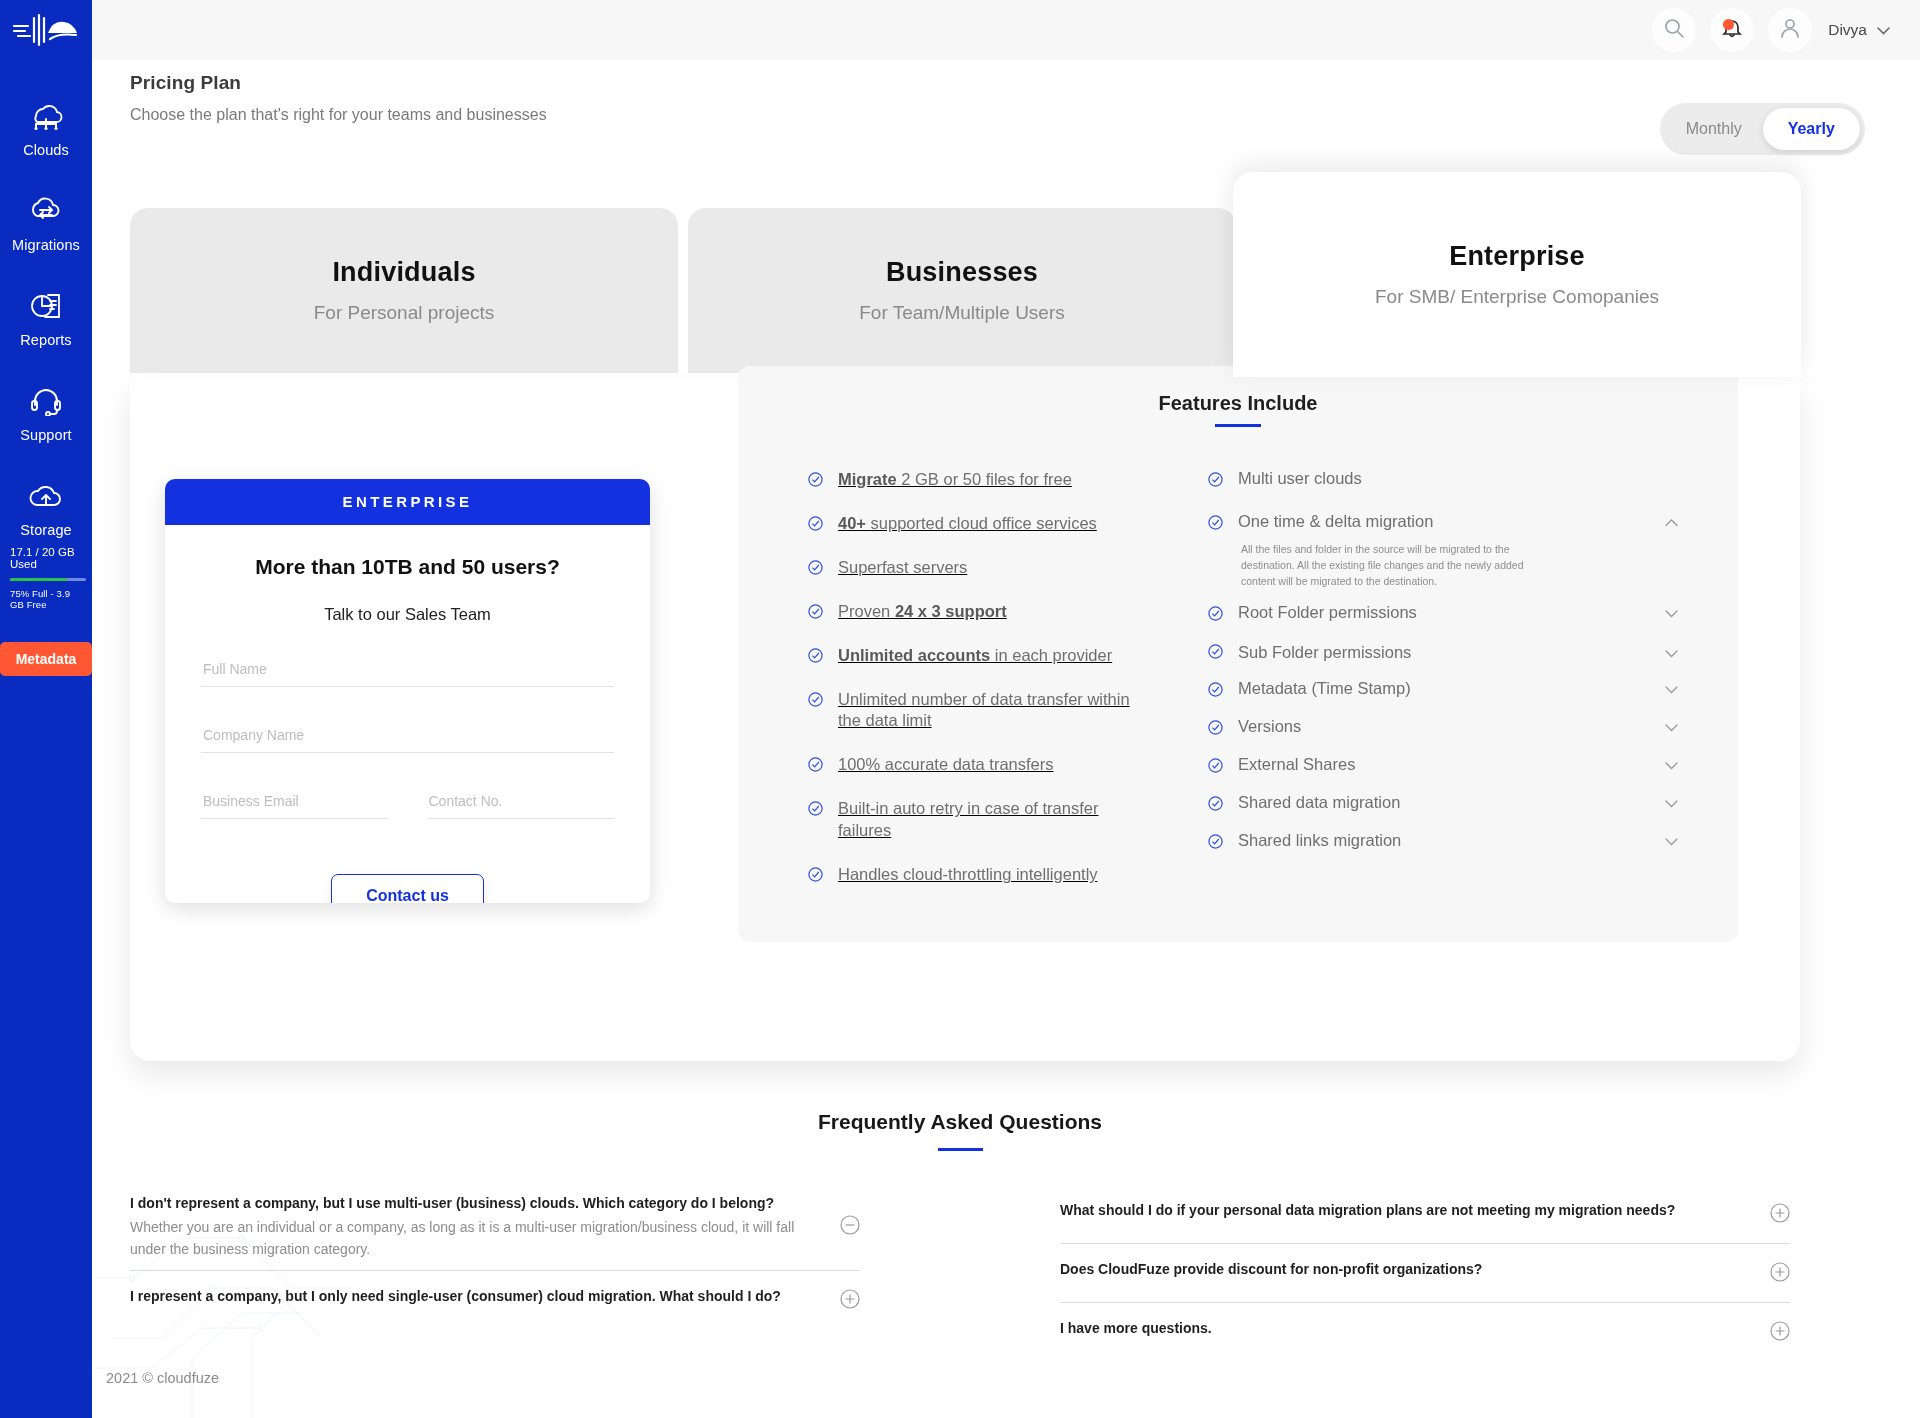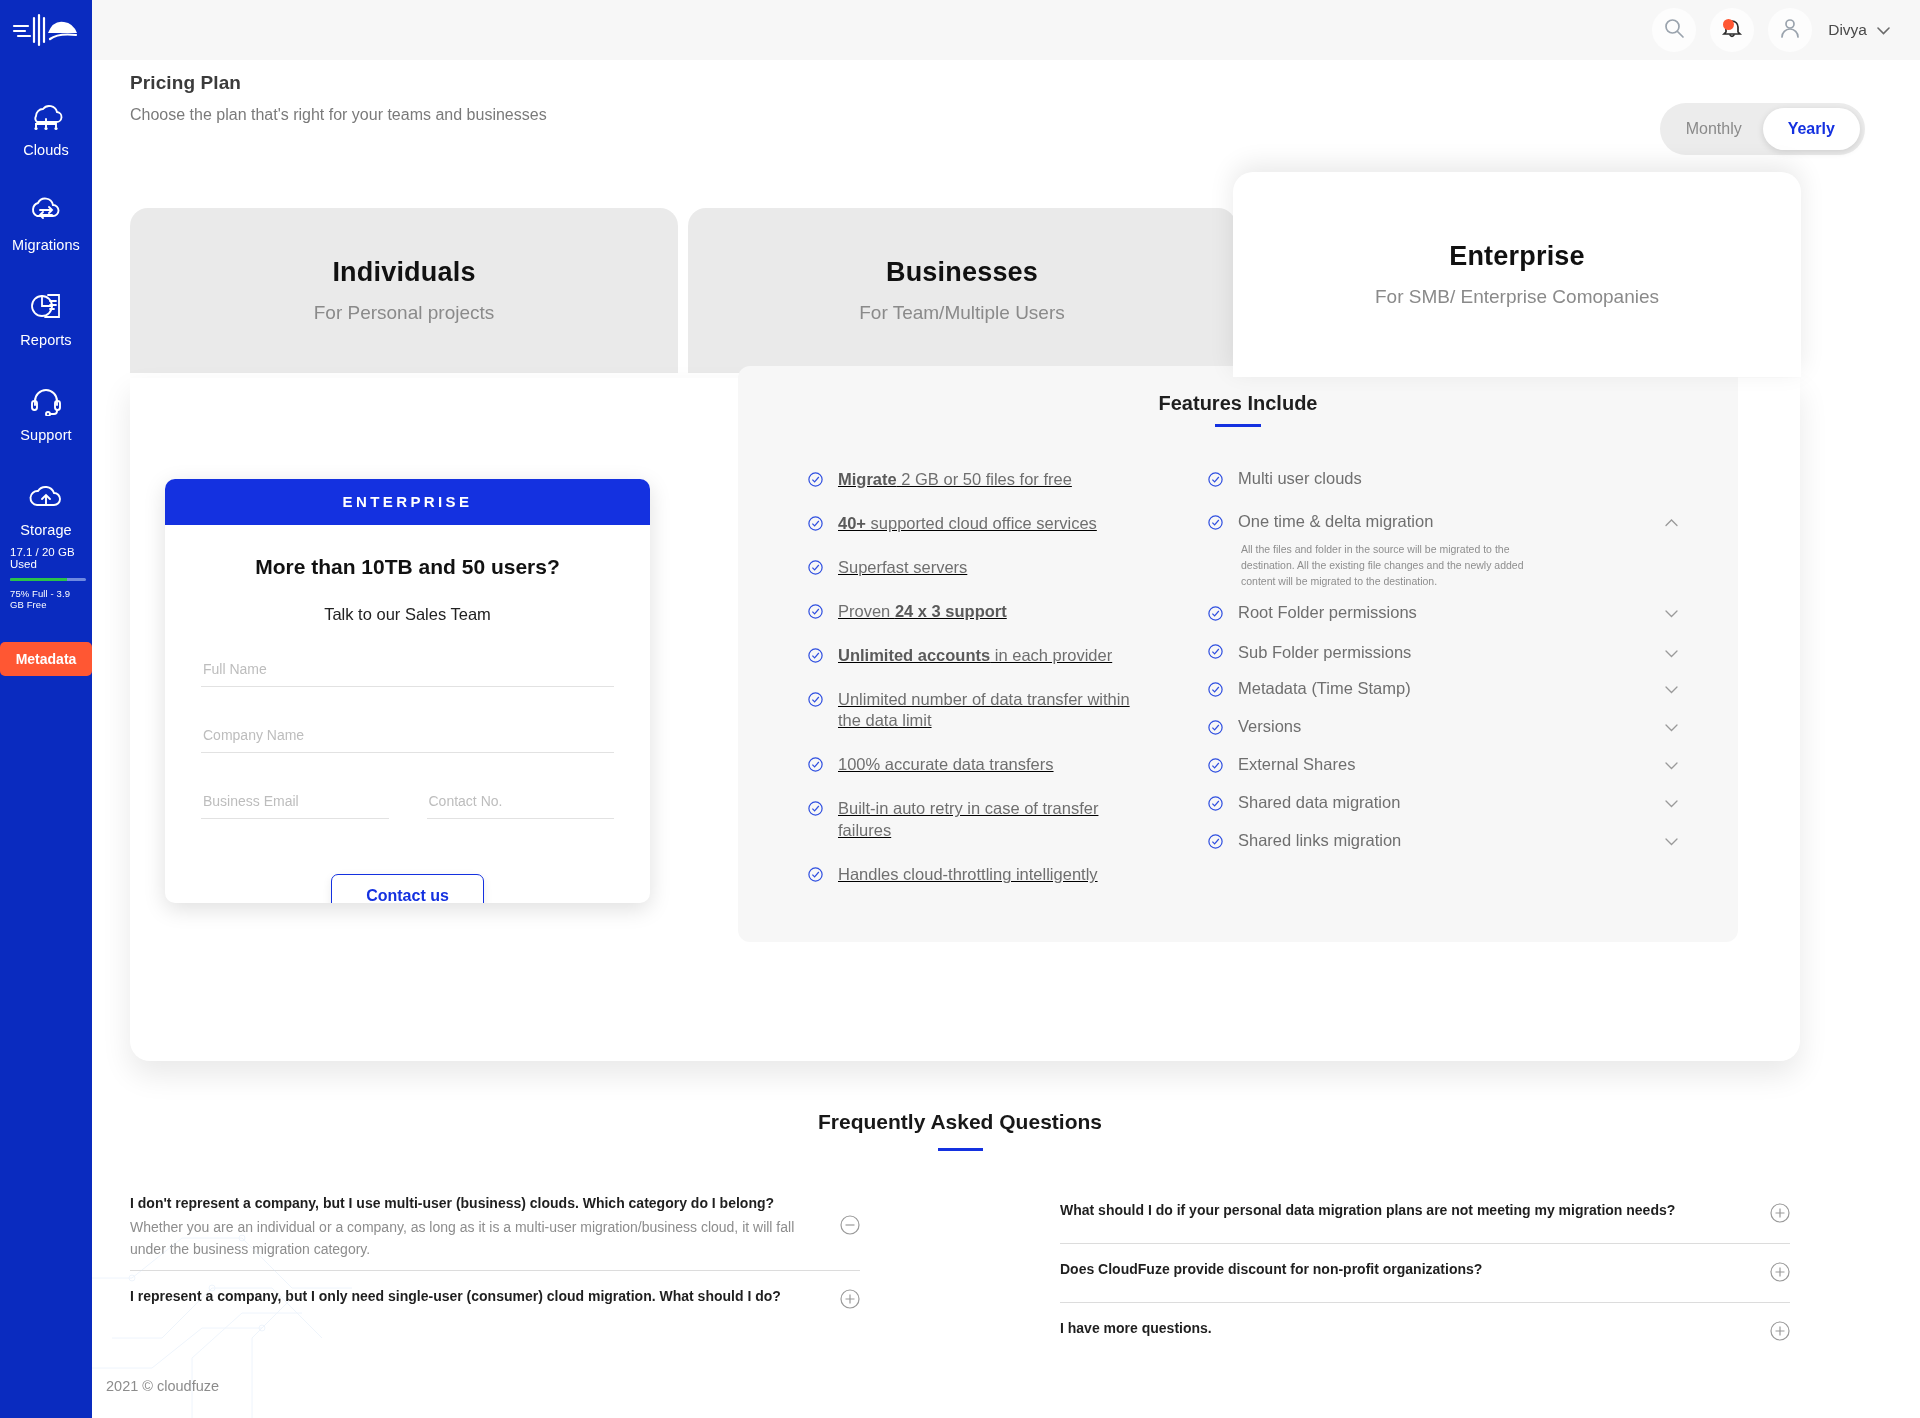--- a/index.html
+++ b/index.html
@@ -187,21 +187,21 @@
   .faq-col { width: 730px; }
   .faq-entry { border-bottom: 1px solid #dcdcdc; padding: 8px 0 9px; }
   .faq-entry.nobord { border-bottom: none; }
   .faq-row { display: flex; align-items: flex-start; }
   .faq-q { font-size: 14px; color: #1f1f1f; font-weight: bold; flex: 1; line-height: 1.45; }
   .faq-a { font-size: 14px; color: #8d8d8d; line-height: 1.55; margin-top: 4px; max-width: 680px;}
   .faq-icon { flex: none; margin-left: 18px; cursor: pointer; margin-top: 3px;}
   .faq-pad { padding: 15px 0 16px; }
 
   
-  .footer { position: absolute; left: 106px; bottom: 24px; font-size: 14.5px; color: #8c8c8c; }
+  .footer { position: absolute; left: 106px; bottom: 32px; font-size: 14.5px; color: #8c8c8c; }
   .bg-deco { position: absolute; left: 92px; bottom: 0; width: 420px; height: 200px;
     opacity: .35; pointer-events: none; }
 </style>
 </head>
 <body>
 
 <div id="root">
 
   <div class="sidebar">
     <div class="logo-box">

